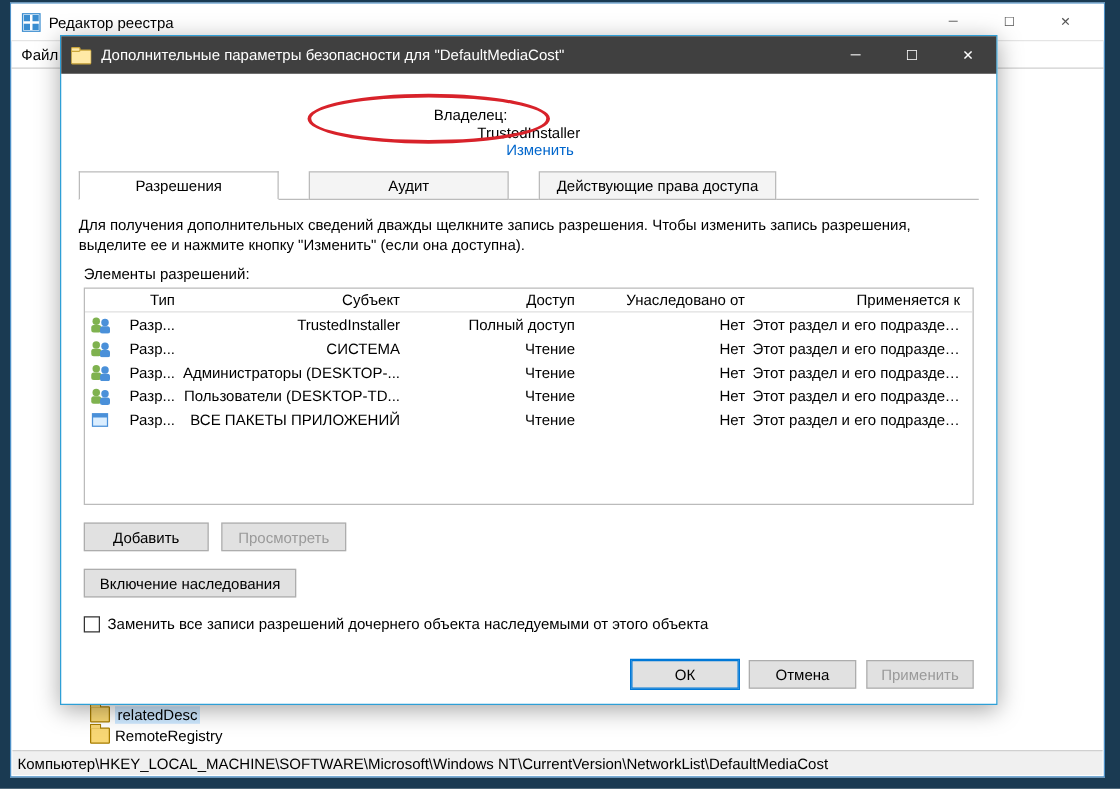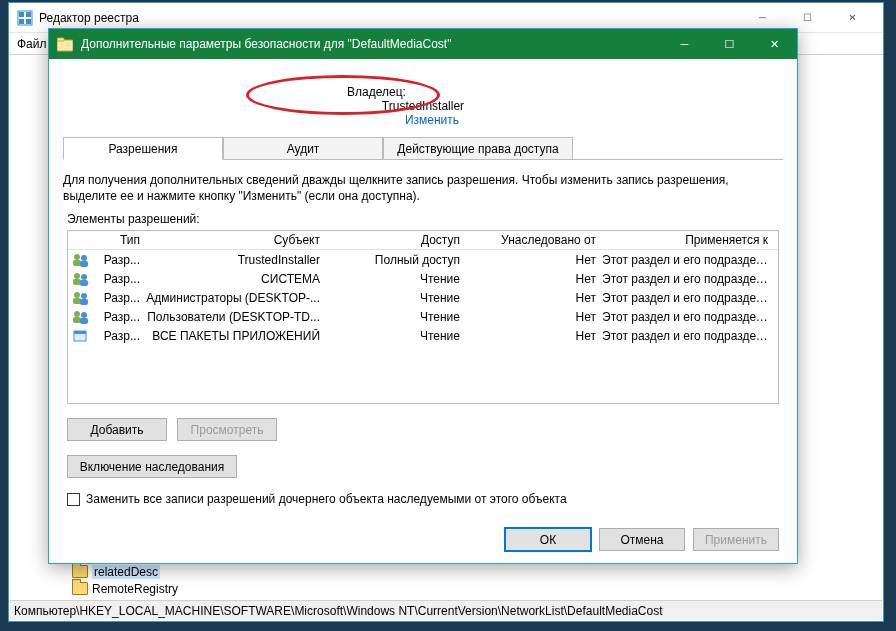--- a/index.html
+++ b/index.html
@@ -25,40 +25,40 @@
     border-radius:1px; margin-right:4px; position:relative; }
   .tree-stub .folder::before{content:"";position:absolute;left:-1px;top:-4px;width:7px;height:3px;background:#f8d775;border:1px solid #a67c00;border-bottom:none;border-radius:1px 1px 0 0;}
   .tree-stub .hl { background:#cde8ff; display:inline-block; padding:0 2px; }
 
   .statusbar { position:absolute; left:1px; right:1px; bottom:1px; height:20px; font-size:12px;
     padding:1px 4px; border-top:1px solid #d0d0d0; background:#f0f0f0; display:flex; align-items:center; }
 
   
   .adv-window { position:absolute; left:48px; top:28px; width:750px; height:536px;
     background:#fff; border:1px solid #2e9fd6; box-shadow:0 4px 18px rgba(0,0,0,.35); }
-  .adv-titlebar { height:30px; background:#15803d; color:#fff; display:flex; align-items:center;
+  .adv-titlebar { height:30px; background:#404040; color:#fff; display:flex; align-items:center;
     padding:0 0 0 8px; font-size:12px; }
   .adv-titlebar .icon { width:16px; height:16px; margin-right:8px; }
   .adv-titlebar .spacer { flex:1; }
   .adv-winbtn { width:45px; height:30px; display:flex; align-items:center; justify-content:center;
     color:#fff; font-size:11px; }
   .adv-body { position:absolute; left:14px; right:14px; top:42px; bottom:12px; }
 
   .owner-row { display:flex; align-items:center; font-size:12px; padding:14px 4px 10px 4px;flex-direction:column; }
   .owner-row .lbl { width:152px; }
   .owner-row .val { }
   .owner-row .change { color:#0066cc; margin-left:18px; }
 
   .red-ellipse { position:absolute; left:197px; top:46px; width:194px; height:40px;
     border:3px solid #d8222a; border-radius:50%; pointer-events:none; }
 
   .tabs { display:flex; border-bottom:1px solid #bbb; font-size:12px; height:23px; align-items:flex-end; }
   .tab { width:160px; height:23px; text-align:center; line-height:22px; border:1px solid #bbb;
     position:relative; top:1px; background:#fff; }
-  .tab.inactive { background:#f4f4f4; border-bottom:1px solid #bbb; }
+  .tab.inactive { background:#f4f4f4; border-bottom:1px solid #bbb;margin-left:24px; }
   .tab.active { border-bottom:1px solid #fff; }
 
   .hint { font-size:12px; margin:12px 4px 8px 0; line-height:16px; }
   .subhdr { font-size:12px; margin:6px 4px 4px 4px; }
 
   .perm-box { border:1px solid #bbb; height:174px; background:#fff; margin:0 4px; overflow:hidden;text-align:right; }
   .perm-head, .perm-row { display:flex; font-size:12px; height:19px; align-items:center; padding:0 4px; }
   .perm-head { border-bottom:1px solid #e0e0e0; }
   .perm-head > div, .perm-row > div { overflow:hidden; white-space:nowrap; text-overflow:ellipsis; padding-right:6px; }
   .perm-row .ico { width:22px; flex:0 0 22px; display:flex; align-items:center; }

